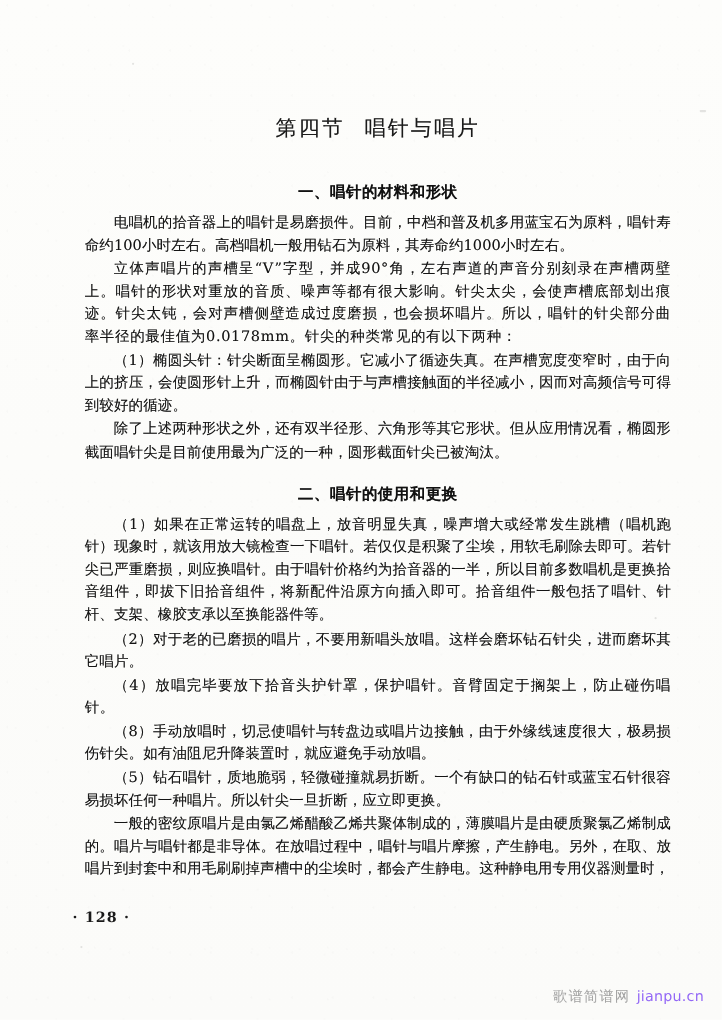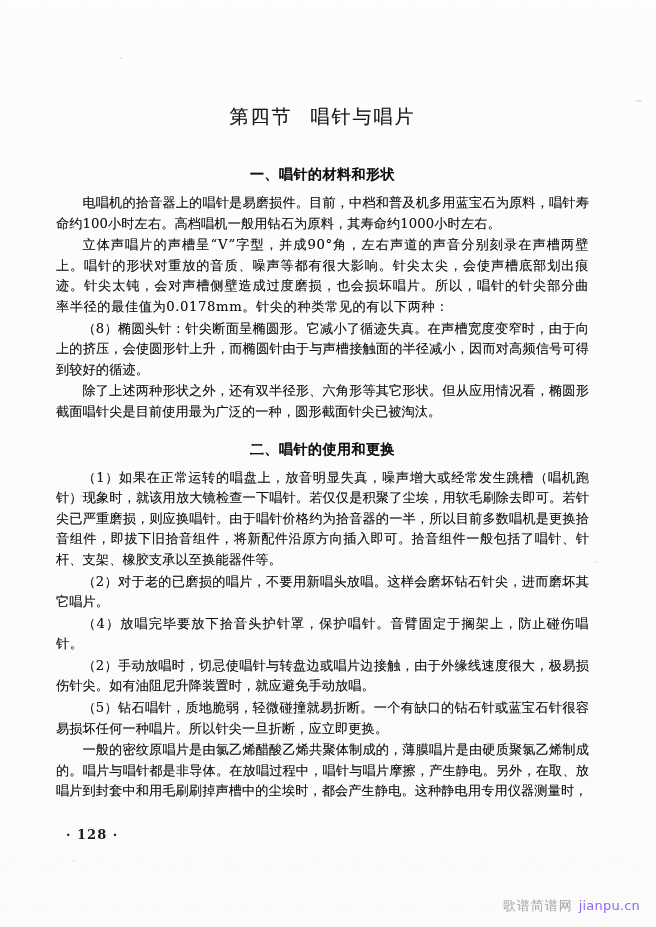--- a/index.html
+++ b/index.html
@@ -30,21 +30,21 @@
   }
 
   .page {
     position: absolute;
     inset: 0;
     padding: 0;
   }
 
   .content {
     position: absolute;
-    left: 56px;
+    left: 77px;
     top: 104px;
     width: 533px;
   }
 
   .doc-title {
     text-align: center;
     font-size: 19px;
     letter-spacing: 2px;
     color: #1b1b1b;
     margin: 0 0 36px 0;
@@ -131,28 +131,28 @@
   <div class="speck" style="left:73px;top:860px;width:2px;height:2px;"></div>
   <div class="speck" style="left:395px;top:752px;width:2px;height:2px;"></div>
 
   <div class="content">
 
     <h1 class="doc-title"><span>第四节</span><span class="gap"></span><span>唱针与唱片</span></h1>
 
     <h2 class="sec-head">一、唱针的材料和形状</h2>
     <p class="para">电唱机的拾音器上的唱针是易磨损件。目前，中档和普及机多用蓝宝石为原料，唱针寿命约100小时左右。高档唱机一般用钻石为原料，其寿命约1000小时左右。</p>
     <p class="para spread">立体声唱片的声槽呈“V”字型，并成90°角，左右声道的声音分别刻录在声槽两壁上。唱针的形状对重放的音质、噪声等都有很大影响。针尖太尖，会使声槽底部划出痕迹。针尖太钝，会对声槽侧壁造成过度磨损，也会损坏唱片。所以，唱针的针尖部分曲率半径的最佳值为0.0178mm。针尖的种类常见的有以下两种：</p>
-    <p class="para">（8）椭圆头针：针尖断面呈椭圆形。它减小了循迹失真。在声槽宽度变窄时，由于向上的挤压，会使圆形针上升，而椭圆针由于与声槽接触面的半径减小，因而对高频信号可得到较好的循迹。</p>
+    <p class="para">（1）椭圆头针：针尖断面呈椭圆形。它减小了循迹失真。在声槽宽度变窄时，由于向上的挤压，会使圆形针上升，而椭圆针由于与声槽接触面的半径减小，因而对高频信号可得到较好的循迹。</p>
     <p class="para">除了上述两种形状之外，还有双半径形、六角形等其它形状。但从应用情况看，椭圆形截面唱针尖是目前使用最为广泛的一种，圆形截面针尖已被淘汰。</p>
 
     <h2 class="sec-head">二、唱针的使用和更换</h2>
     <p class="para">（1）如果在正常运转的唱盘上，放音明显失真，噪声增大或经常发生跳槽（唱机跑针）现象时，就该用放大镜检查一下唱针。若仅仅是积聚了尘埃，用软毛刷除去即可。若针尖已严重磨损，则应换唱针。由于唱针价格约为拾音器的一半，所以目前多数唱机是更换拾音组件，即拔下旧拾音组件，将新配件沿原方向插入即可。拾音组件一般包括了唱针、针杆、支架、橡胶支承以至换能器件等。</p>
     <p class="para">（2）对于老的已磨损的唱片，不要用新唱头放唱。这样会磨坏钻石针尖，进而磨坏其它唱片。</p>
     <p class="para spread">（4）放唱完毕要放下拾音头护针罩，保护唱针。音臂固定于搁架上，防止碰伤唱针。</p>
-    <p class="para">（2）手动放唱时，切忌使唱针与转盘边或唱片边接触，由于外缘线速度很大，极易损伤针尖。如有油阻尼升降装置时，就应避免手动放唱。</p>
+    <p class="para">（8）手动放唱时，切忌使唱针与转盘边或唱片边接触，由于外缘线速度很大，极易损伤针尖。如有油阻尼升降装置时，就应避免手动放唱。</p>
     <p class="para">（5）钻石唱针，质地脆弱，轻微碰撞就易折断。一个有缺口的钻石针或蓝宝石针很容易损坏任何一种唱片。所以针尖一旦折断，应立即更换。</p>
 
     <p class="para">一般的密纹原唱片是由氯乙烯醋酸乙烯共聚体制成的，薄膜唱片是由硬质聚氯乙烯制成的。唱片与唱针都是非导体。在放唱过程中，唱针与唱片摩擦，产生静电。另外，在取、放唱片到封套中和用毛刷刷掉声槽中的尘埃时，都会产生静电。这种静电用专用仪器测量时，</p>
 
   </div>
 
   <div class="pagenum">· 128 ·</div>
 
   <div class="watermark">
     <span class="wm-cn">歌谱简谱网</span>

